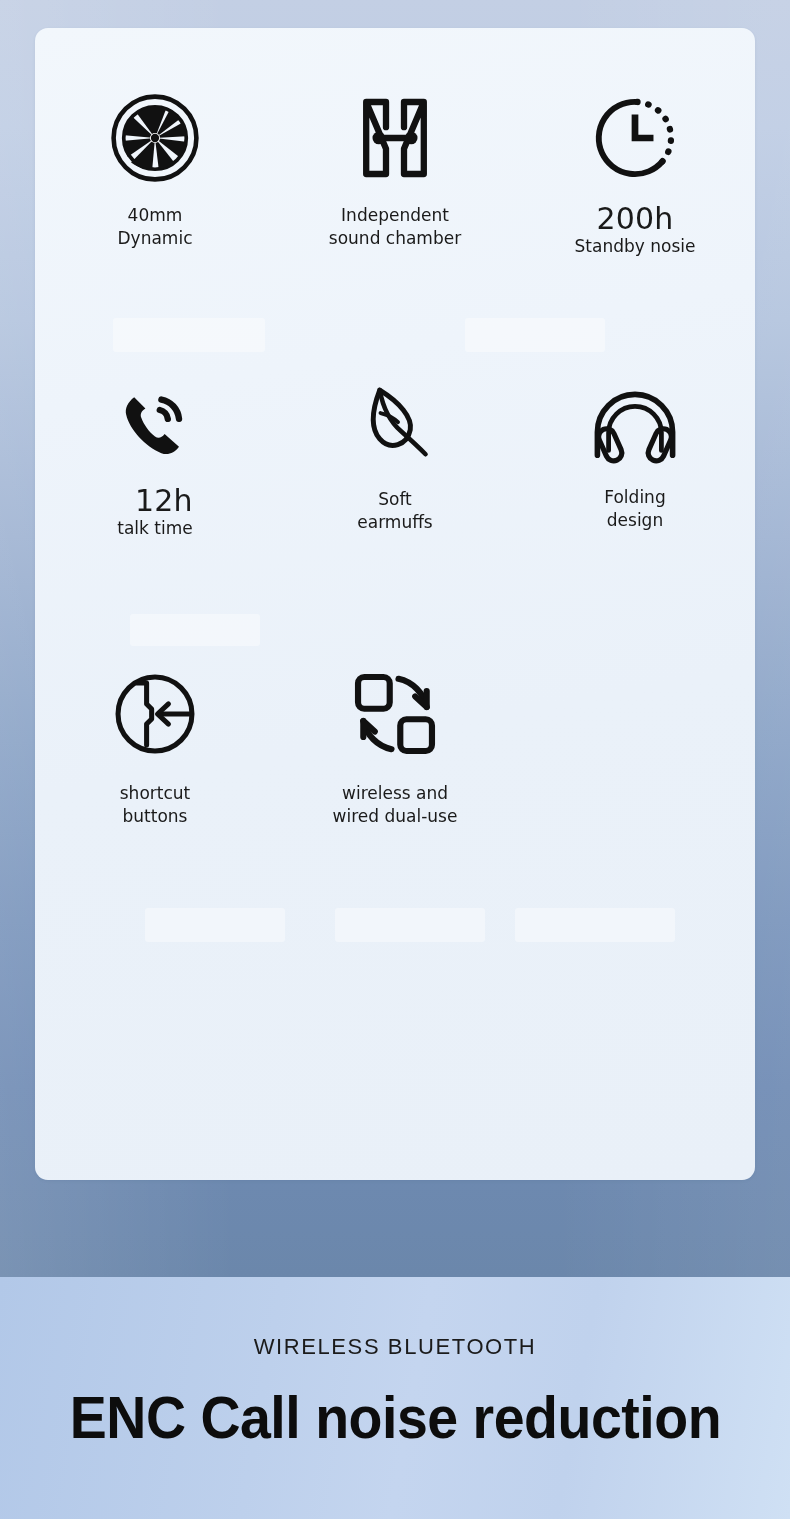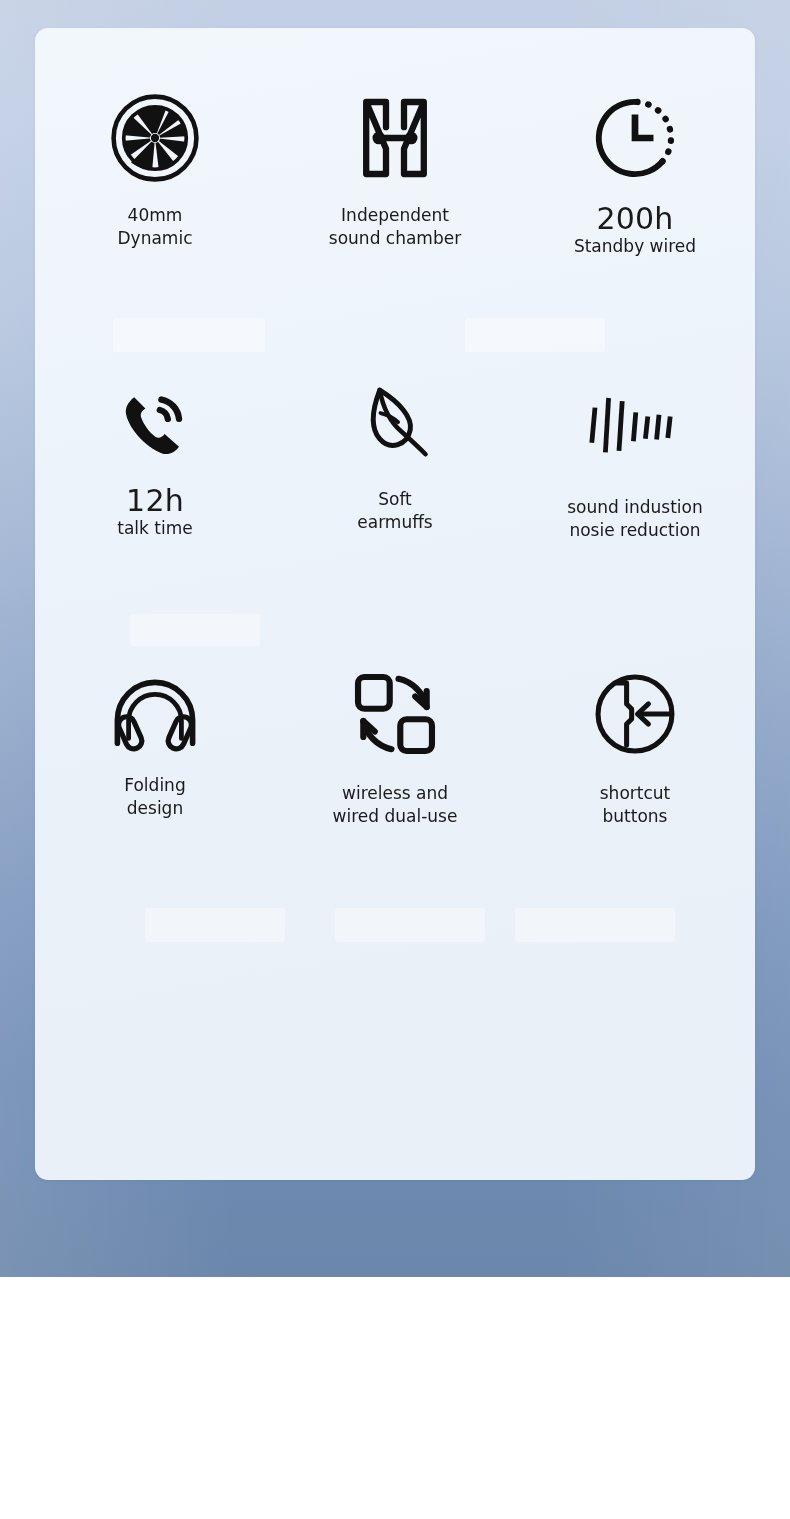--- a/index.html
+++ b/index.html
@@ -120,21 +120,21 @@
   .feature-label {
     font-size: 17px;
     line-height: 1.33;
     color: #1a1a1a;
     white-space: pre-line;
   }
   
   .cell-1 .feature-text { margin-top: 18px; }
   .cell-2 .feature-text { margin-top: 18px; text-align: center; }
   .cell-3 .feature-text { margin-top: 16px; }
-  .cell-4 .feature-text { margin-top: 10px; }
+  .cell-4 .feature-text { margin-top: 10px; text-align: right; }
   .cell-5 .feature-text { margin-top: 14px; }
   .cell-6 .feature-text { margin-top: 22px; }
   .cell-7 .feature-text { margin-top: 12px; }
   .cell-8 .feature-text { margin-top: 20px; }
   .cell-9 .feature-text { margin-top: 20px; }
 
   
   #banner {
     position: absolute;
     left: 0;
@@ -231,21 +231,21 @@
         <div class="feature-cell cell-3">
           <div class="feature-icon">
             <svg width="84" height="84" viewBox="0 0 100 100">
               <path d="M50 7 A43 43 0 1 0 82.5 78" fill="none" stroke="#111" stroke-width="7" stroke-linecap="round"></path>
               <path d="M82.5 78 A43 43 0 0 0 50 7" fill="none" stroke="#111" stroke-width="7.5" stroke-linecap="round" stroke-dasharray="0.5 13"></path>
               <path d="M50 26 L50 50 L68 50" fill="none" stroke="#111" stroke-width="8" stroke-linecap="square" stroke-linejoin="miter"></path>
             </svg>
           </div>
           <div class="feature-text">
             <div class="feature-value">200h</div>
-            <div class="feature-label">Standby wired</div>
+            <div class="feature-label">Standby nosie</div>
           </div>
         </div>
 
         <div class="feature-cell cell-4">
           <div class="feature-icon">
             <svg width="80" height="80" viewBox="0 0 100 100">
               <path d="M24 14 C16 20 12 28 14 36 C18 54 38 76 58 84 C66 87 74 84 80 76 L62 60 C58 65 54 66 50 63 C42 57 36 48 33 40 C31 35 33 31 38 28 Z" fill="#111"></path>
               <path d="M56 30 A13 13 0 0 1 66 41" fill="none" stroke="#111" stroke-width="8" stroke-linecap="round"></path>
               <path d="M58 17 A27 27 0 0 1 80 41" fill="none" stroke="#111" stroke-width="8" stroke-linecap="round"></path>
             </svg>
@@ -263,85 +263,70 @@
               <path d="M30 8 C34 30 42 48 58 62 C68 71 78 80 90 92" fill="none" stroke="#111" stroke-width="6" stroke-linecap="round"></path>
               <path d="M31 38 C40 40 48 44 54 50" fill="none" stroke="#111" stroke-width="5" stroke-linecap="round"></path>
             </svg>
           </div>
           <div class="feature-text">
             <div class="feature-label">Soft
 earmuffs</div>
           </div>
         </div>
 
-        <div class="feature-cell cell-6">
-          <div class="feature-icon">
-            <svg width="96" height="74" viewBox="0 0 120 90">
-              <g stroke="#111" stroke-width="6" stroke-linecap="butt">
-                <line x1="10" y1="22" x2="6" y2="66"></line>
-                <line x1="27" y1="10" x2="23" y2="78"></line>
-                <line x1="44" y1="14" x2="40" y2="76"></line>
-                <line x1="61" y1="28" x2="58" y2="64"></line>
-                <line x1="76" y1="33" x2="73" y2="61"></line>
-                <line x1="90" y1="31" x2="87" y2="62"></line>
-                <line x1="104" y1="33" x2="101" y2="60"></line>
-              </g>
-            </svg>
-          </div>
-          <div class="feature-text">
-            <div class="feature-label">sound industion
-nosie reduction</div>
-          </div>
-        </div>
 
         <div class="feature-cell cell-7">
           <div class="feature-icon">
             <svg width="88" height="78" viewBox="0 0 110 95">
               <path d="M8 84 L8 55 A47 47 0 0 1 102 55 L102 84" fill="none" stroke="#111" stroke-width="7" stroke-linecap="round"></path>
               <path d="M22 78 L22 56 A33 33 0 0 1 88 56 L88 78" fill="none" stroke="#111" stroke-width="6" stroke-linecap="round"></path>
               <rect x="14" y="50" width="20" height="42" rx="10" transform="rotate(-24 24 71)" fill="none" stroke="#111" stroke-width="6.5"></rect>
               <rect x="76" y="50" width="20" height="42" rx="10" transform="rotate(24 86 71)" fill="none" stroke="#111" stroke-width="6.5"></rect>
             </svg>
           </div>
           <div class="feature-text">
             <div class="feature-label">Folding
 design</div>
+          </div>
+        </div>
+
+        <div class="feature-cell cell-8">
+          <div class="feature-icon">
+            <svg width="84" height="84" viewBox="0 0 100 100">
+              <circle cx="50" cy="50" r="44" fill="none" stroke="#111" stroke-width="6"></circle>
+              <path d="M28 13 L40 13 L40 38 L46 44 L46 56 L40 62 L40 87" fill="none" stroke="#111" stroke-width="6" stroke-linejoin="round" stroke-linecap="round"></path>
+              <line x1="92" y1="50" x2="54" y2="50" stroke="#111" stroke-width="6" stroke-linecap="round"></line>
+              <path d="M66 38 L53 50 L66 62" fill="none" stroke="#111" stroke-width="6" stroke-linejoin="round" stroke-linecap="round"></path>
+            </svg>
+          </div>
+          <div class="feature-text">
+            <div class="feature-label">shortcut
+buttons</div>
           </div>
         </div>
 
         <div class="feature-cell cell-9">
           <div class="feature-icon">
             <svg width="88" height="88" viewBox="0 0 100 100">
               <rect x="8" y="8" width="36" height="36" rx="7" fill="none" stroke="#111" stroke-width="7"></rect>
               <rect x="56" y="56" width="36" height="36" rx="7" fill="none" stroke="#111" stroke-width="7"></rect>
               <path d="M54 10 A42 42 0 0 1 86 42" fill="none" stroke="#111" stroke-width="7" stroke-linecap="round"></path>
               <path d="M86 42 L73 30 M86 42 L86 24" fill="none" stroke="#111" stroke-width="7" stroke-linecap="round"></path>
               <path d="M46 90 A42 42 0 0 1 14 58" fill="none" stroke="#111" stroke-width="7" stroke-linecap="round"></path>
               <path d="M14 58 L27 70 M14 58 L14 76" fill="none" stroke="#111" stroke-width="7" stroke-linecap="round"></path>
             </svg>
           </div>
           <div class="feature-text">
             <div class="feature-label">wireless and
 wired dual-use</div>
           </div>
         </div>
 
-        <div class="feature-cell cell-8">
-          <div class="feature-icon">
-            <svg width="84" height="84" viewBox="0 0 100 100">
-              <circle cx="50" cy="50" r="44" fill="none" stroke="#111" stroke-width="6"></circle>
-              <path d="M28 13 L40 13 L40 38 L46 44 L46 56 L40 62 L40 87" fill="none" stroke="#111" stroke-width="6" stroke-linejoin="round" stroke-linecap="round"></path>
-              <line x1="92" y1="50" x2="54" y2="50" stroke="#111" stroke-width="6" stroke-linecap="round"></line>
-              <path d="M66 38 L53 50 L66 62" fill="none" stroke="#111" stroke-width="6" stroke-linejoin="round" stroke-linecap="round"></path>
-            </svg>
-          </div>
-          <div class="feature-text">
-            <div class="feature-label">shortcut
-buttons</div>
-          </div>
-        </div>
-
       </div>
     </div>
   </div>
 
+  <div id="banner">
+    <div id="banner-subtitle">WIRELESS BLUETOOTH</div>
+    <div id="banner-title">ENC Call noise reduction</div>
+  </div>
 
 </div>
 
 </body></html>

